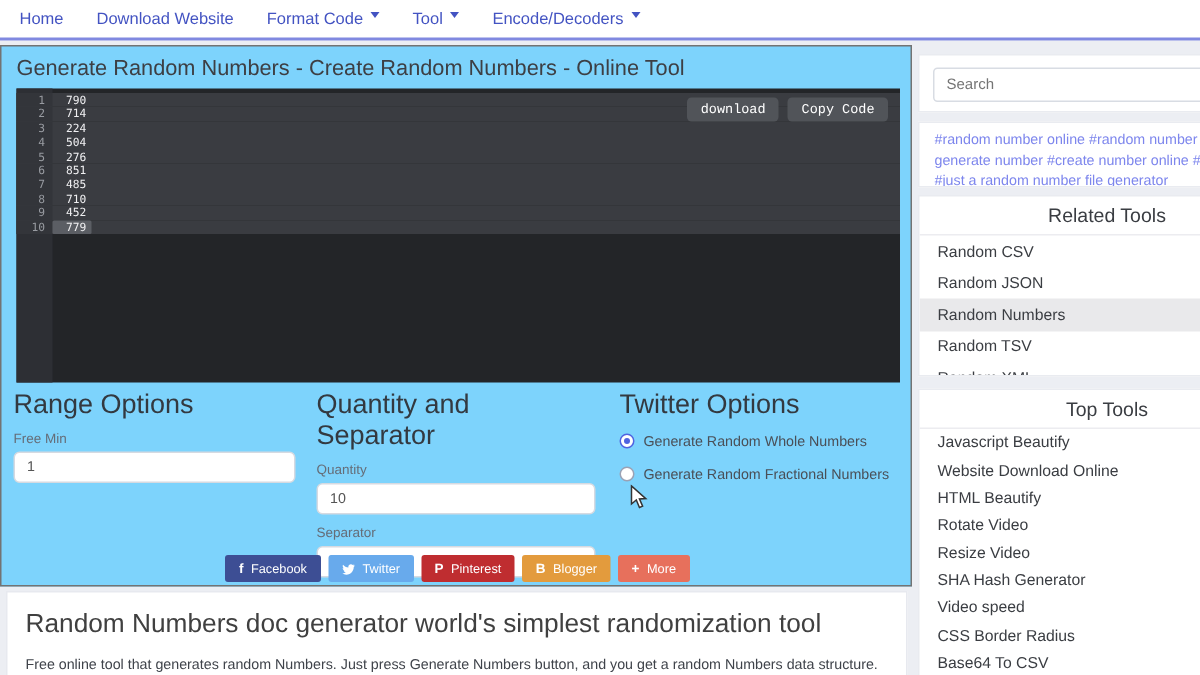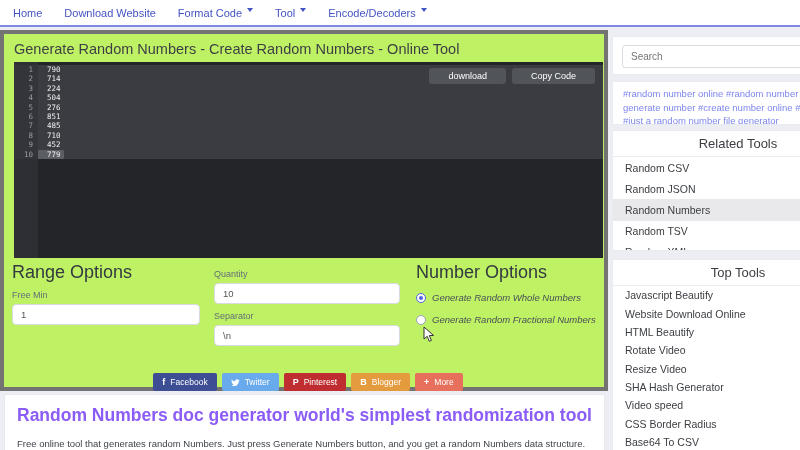--- a/index.html
+++ b/index.html
@@ -6,56 +6,56 @@
   body{font-family:"Liberation Sans",sans-serif;background:#eceef3;}
   #app{position:relative;width:800px;height:450px;background:#eceef3;overflow:hidden;}
 
   
   .navbar{position:absolute;left:0;top:0;width:800px;height:27px;background:#fff;
     border-bottom:2px solid #8089e0;display:flex;align-items:center;gap:22px;padding-left:13px;box-sizing:border-box;}
   .nav-item{font-size:11px;color:#4353c2;display:flex;gap:5px;cursor:pointer;white-space:nowrap;}
   .caret{width:0;height:0;border-left:3.5px solid transparent;border-right:3.5px solid transparent;border-top:4px solid #4353c2;margin-top:1px;}
 
   
-  .main-panel{position:absolute;left:0;top:30px;width:608px;height:361px;background:#bef264;border:4px solid #737373;box-sizing:border-box;}
+  .main-panel{position:absolute;left:0;top:30px;width:608px;height:361px;background:#7dd3fc;border:1px solid #737373;box-sizing:border-box;}
   .page-title{position:absolute;left:10px;top:7px;font-size:14.5px;color:#3d3f44;}
 
   
   .editor{position:absolute;left:10px;top:28px;width:589px;height:196px;background:#232528;font-family:"DejaVu Sans Mono",monospace;}
   .gutter{position:absolute;left:0;top:0;bottom:0;width:24px;background:#2d2f34;}
   .ed-row{position:absolute;left:0;width:589px;height:9.4px;background:#3a3c41;display:flex;}
   .ed-num{width:24px;box-sizing:border-box;padding-right:5px;text-align:right;font-size:7.5px;line-height:9.4px;color:#989ba1;background:#33353a;}
   .ed-val{padding-left:9px;font-size:7.5px;line-height:9.4px;color:#f0f0f2;}
   .ed-val.hl{background:#5b5e64;border-radius:1px;padding-right:3px;}
   .ed-btns{position:absolute;top:6px;right:8px;display:flex;gap:6px;}
-  .ed-btn{background:#515459;color:#fff;font-size:9px;font-family:Liberation Sans, sans-serif;
-    padding:3px 19px;border-radius:3px;cursor:pointer;}
+  .ed-btn{background:#515459;color:#fff;font-size:9px;font-family:Liberation Mono, monospace;
+    padding:3px 9px;border-radius:3px;cursor:pointer;}
 
   
   .form-col{position:absolute;top:228px;}
   .col-heading{font-size:18px;color:#333940;margin:0 0 4px 0;font-weight:400;}
   .fld-label{font-size:9px;color:#656d78;margin:7px 0 4px 0;}
   .fld-input{width:100%;height:21px;border:1px solid #d6dae1;border-radius:4px;box-sizing:border-box;
     font-size:9.5px;color:#555;padding-left:8px;background:#fff;font-family:"Liberation Sans",sans-serif;}
-  .radio-row{display:flex;align-items:center;gap:6px;margin-top:9px;font-style:italic;}
+  .radio-row{display:flex;align-items:flex-start;gap:6px;margin-top:9px;}
   .radio{width:10px;height:10px;border:1px solid #9aa2b5;border-radius:50%;box-sizing:border-box;background:#fff;position:relative;flex:0 0 auto;}
   .radio.checked{border:1px solid #4f63e0;}
   .radio.checked::after{content:"";position:absolute;left:2px;top:2px;width:4px;height:4px;border-radius:50%;background:#4f63e0;}
   .radio-label{font-size:9.5px;color:#4a4f57;}
   .cursor-overlay{position:absolute;left:419px;top:292px;z-index:5;}
 
   
   .share-row{position:absolute;left:0;top:339px;width:608px;display:flex;justify-content:center;gap:5px;}
   .share-btn{display:flex;align-items:center;gap:5px;color:#fff;font-size:8.5px;padding:4px 9px;border-radius:2px;cursor:pointer;}
   .share-ic{font-size:9px;font-weight:bold;line-height:9px;}
   .share-ic svg{display:block;}
 
   
   .about-card{position:absolute;left:4px;top:394px;width:601px;height:70px;background:#fff;border:1px solid #e7e9ef;box-sizing:border-box;}
-  .about-h{margin:10px 0 12px 12px;font-size:17.5px;font-weight:700;color:#8b5cf6;}
+  .about-h{margin:10px 0 12px 12px;font-size:17.5px;font-weight:400;color:#404040;}
   .about-p{margin:7px 0 0 12px;font-size:9.5px;color:#3f434a;}
 
   
   .side-card{position:absolute;left:612px;width:252px;background:#fff;border:1px solid #e9ebf0;box-sizing:border-box;overflow:hidden;}
   .search-card{top:36px;height:39px;}
   .search-input{position:absolute;left:9px;top:8px;width:232px;height:23px;border:1px solid #d8dce3;border-radius:3px;
     box-sizing:border-box;font-size:10px;padding-left:8px;color:#444;font-family:"Liberation Sans",sans-serif;}
   .tags-card{top:81px;height:44px;padding:5px 10px;}
   .tag-line{font-size:9.5px;color:#7d86ed;line-height:13.5px;white-space:nowrap;overflow:hidden;}
   .list-card-header{height:25px;line-height:25px;text-align:center;font-size:13px;color:#3a3d42;border-bottom:1px solid #ececf0;}
@@ -143,28 +143,29 @@
       </div>
     </div>
 
     <div class="form-col" style="left:8px;width:188px;">
       <div class="col-heading">Range Options</div>
       <div class="fld-label">Free Min</div>
       <input class="fld-input" value="1" style="">
     </div>
 
     <div class="form-col" style="left:210px;width:186px;">
+      <div class="col-heading">Quantity and Separator</div>
       <div class="fld-label">Quantity</div>
       <input class="fld-input" value="10" style="">
       <div class="fld-label">Separator</div>
       <input class="fld-input" value="\n" style="">
     </div>
 
     <div class="form-col" style="left:412px;width:192px;">
-      <div class="col-heading">Number Options</div>
+      <div class="col-heading">Twitter Options</div>
       <div class="radio-row">
         <span class="radio checked"></span>
         <span class="radio-label">Generate Random Whole Numbers</span>
       </div>
       <div class="radio-row" style="margin-top:11px;">
         <span class="radio"></span>
         <span class="radio-label">Generate Random Fractional Numbers</span>
       </div>
     </div>
 

